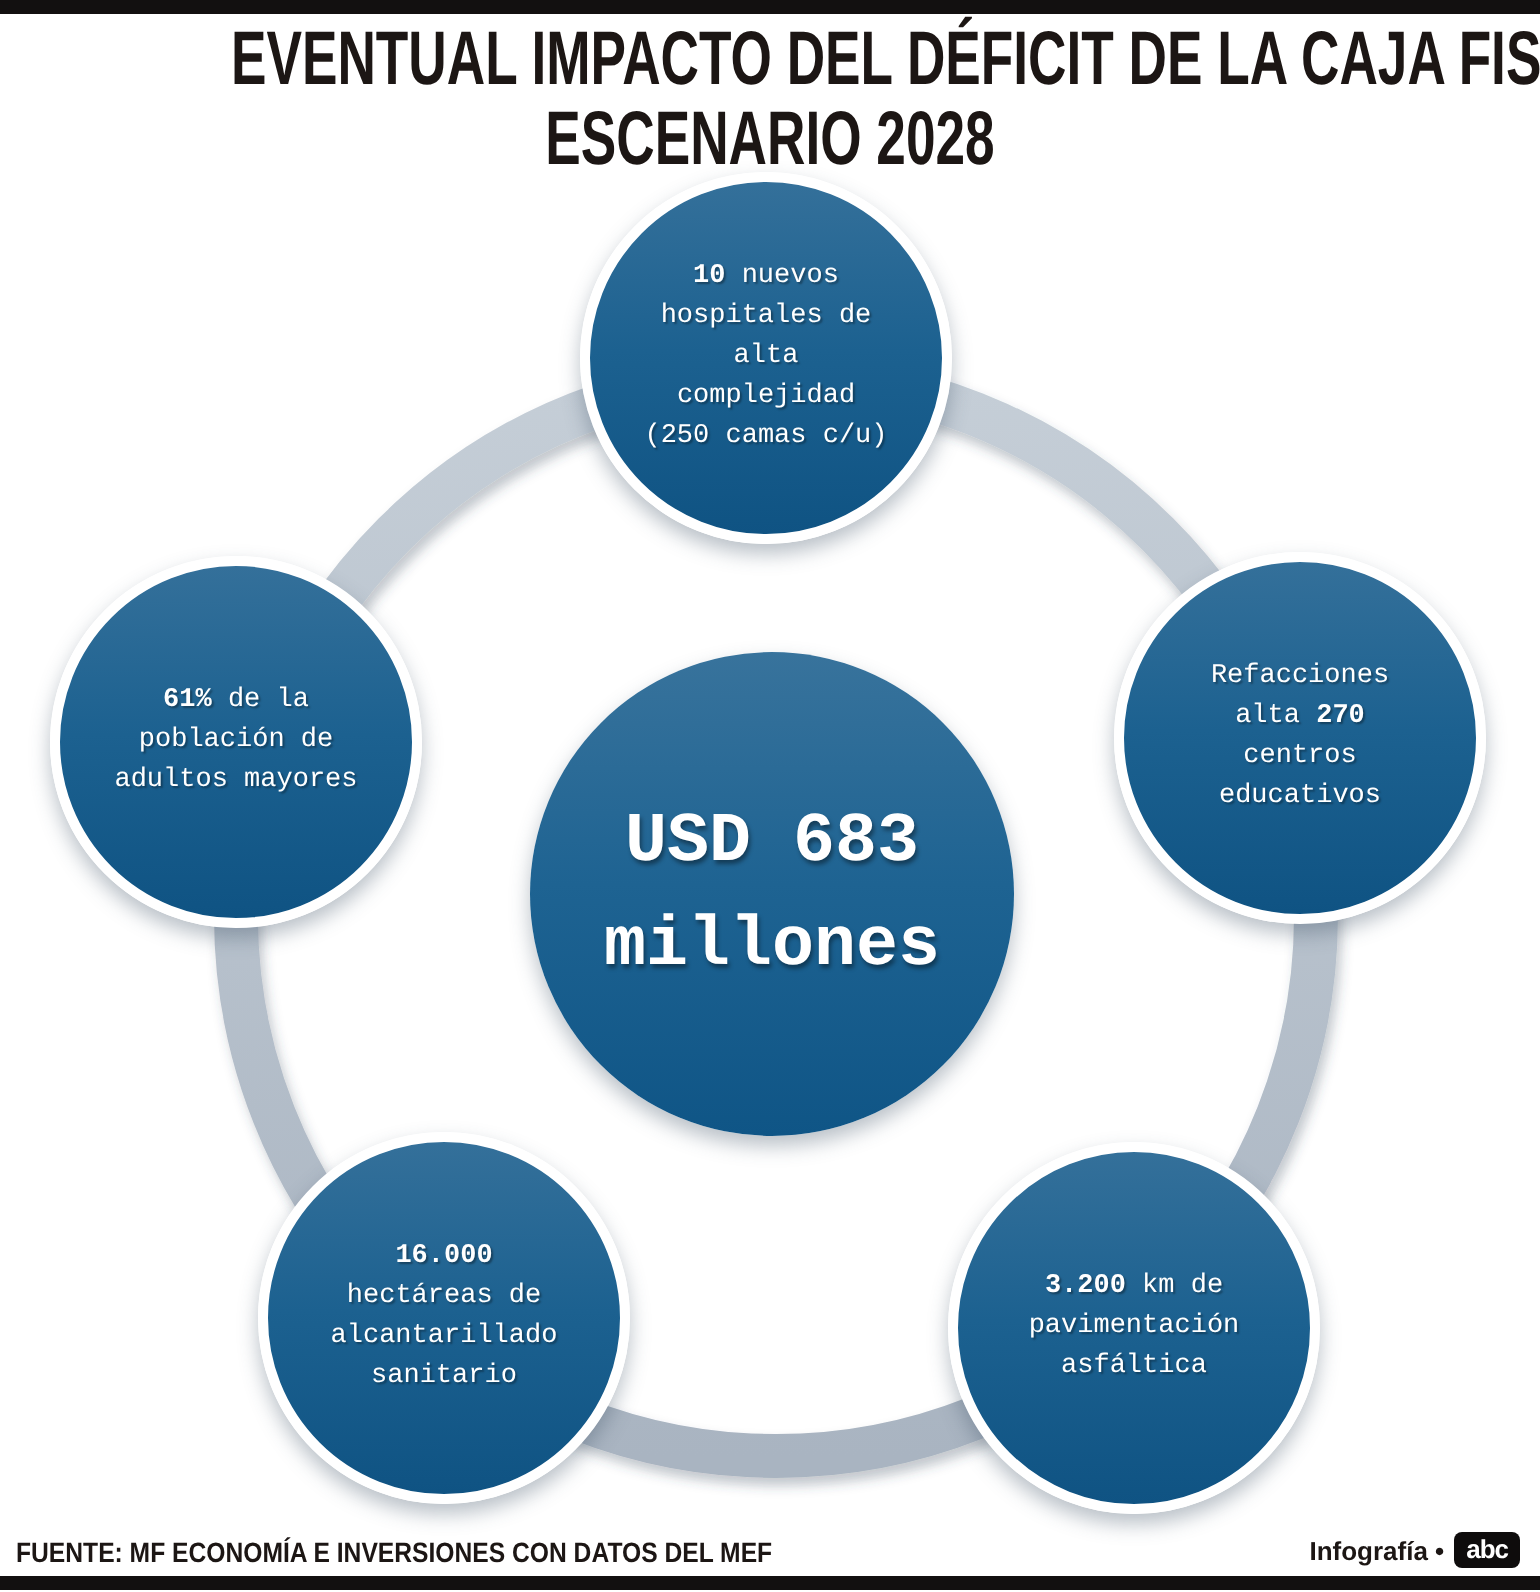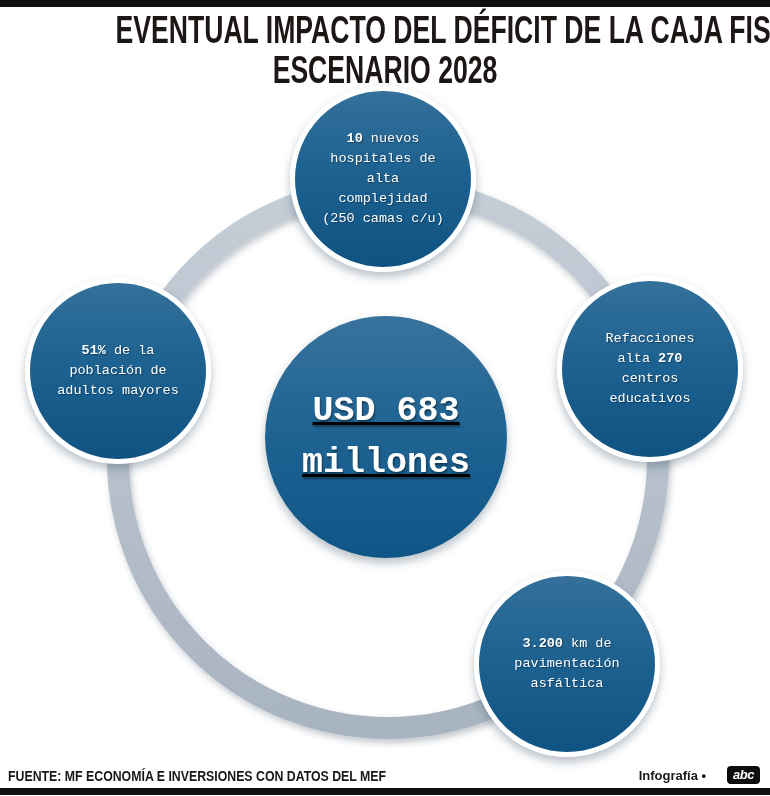--- a/index.html
+++ b/index.html
@@ -62,57 +62,55 @@
   }
   .bubble-text b { font-weight: 700; }
 
   .sat-top          { left: 290px; top: 86px;  }
   .sat-right        { left: 557px; top: 276px; }
   .sat-bottom-right { left: 474px; top: 571px; }
   .sat-bottom-left  { left: 129px; top: 566px; }
   .sat-left         { left: 25px;  top: 278px; }
 
   .center-bubble {
-    left: 265px; top: 316px;
+    left: 265px; top: 326px;
     width: 242px; height: 242px;
     background: linear-gradient(180deg, #38739c 0%, #1e6392 48%, #0f5586 100%);
-    text-decoration: underline;
   }
   .center-text {
     font-family: "Liberation Mono", "DejaVu Sans Mono", monospace;
     font-weight: 700;
     font-size: 35px; line-height: 52px;
     color: #ffffff;
     text-shadow: 1px 2px 2px rgba(0,0,0,0.4);
     white-space: pre-line;
   }
 
   
   .footer-source {
     position: absolute; left: 8px; top: 768px;
     font-size: 14px; font-weight: 700; color: #1c1614;
     white-space: nowrap;
     transform: scaleX(0.88);
     transform-origin: 0 50%;
   }
   .footer-credit {
     position: absolute; right: 10px; top: 766px;
-    display: flex; align-items: center; gap: 21px;
+    display: flex; align-items: center; gap: 5px;
     font-size: 13px; font-weight: 700; color: #1c1614;
   }
   .abc-logo {
     display: inline-block;
     background: #0e0c0c;
     color: #ffffff;
     font-weight: 700;
     font-size: 13px; line-height: 15px;
     padding: 1px 6px 2px 6px;
     border-radius: 4px;
     letter-spacing: -0.5px;
-    font-style: italic;
   }
 </style>
 </head>
 <body>
 
 <div id="canvas">
 
   <div class="bar-top"></div>
 
   <h1 class="title">
@@ -147,23 +145,29 @@
 centros
 educativos</span></p>
   </div>
 
   <div class="bubble sat sat-bottom-right">
     <p class="bubble-text"><span></span><b>3.200</b><span> km de
 pavimentación
 asfáltica</span></p>
   </div>
 
+  <div class="bubble sat sat-bottom-left">
+    <p class="bubble-text"><span></span><b>16.000</b><span>
+hectáreas de
+alcantarillado
+sanitario</span></p>
+  </div>
 
   <div class="bubble sat sat-left">
-    <p class="bubble-text"><b>51%</b><span> de la
+    <p class="bubble-text"><b>61%</b><span> de la
 población de
 adultos mayores</span></p>
   </div>
 
   <div class="bubble center-bubble">
     <div class="center-text"><span>USD 683</span>
 <span>millones</span></div>
   </div>
 
   <div class="footer-source">FUENTE: MF ECONOMÍA E INVERSIONES CON DATOS DEL MEF</div>

